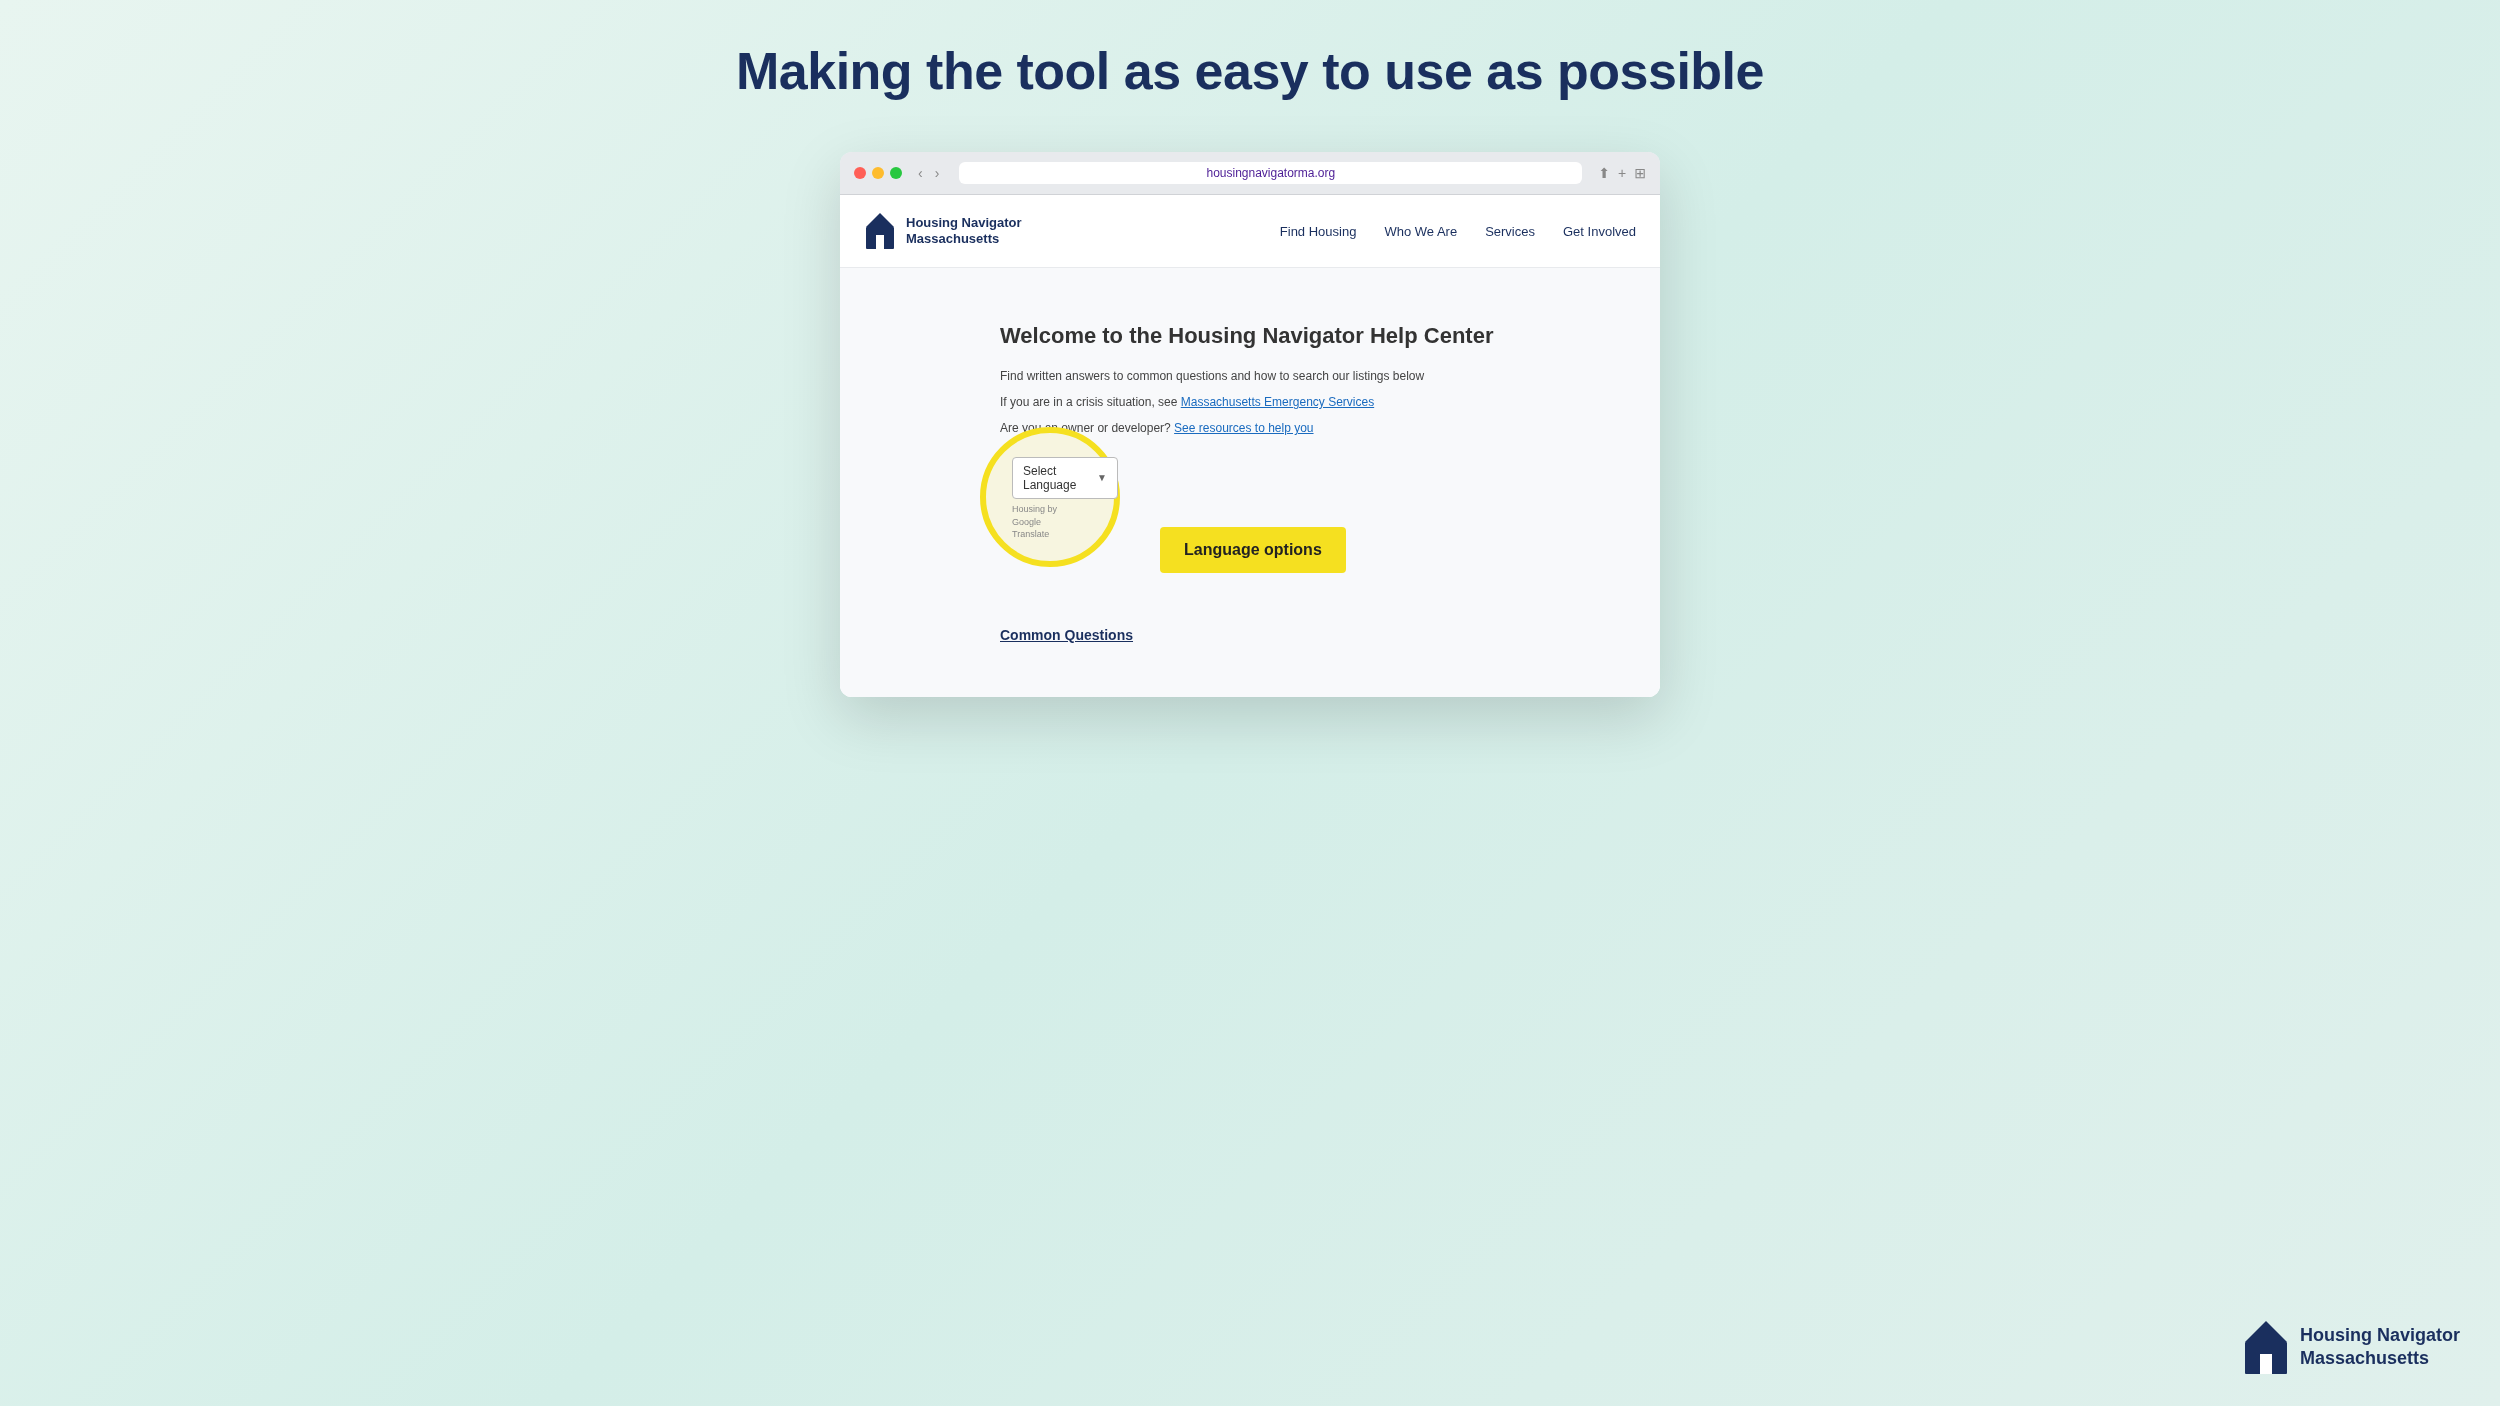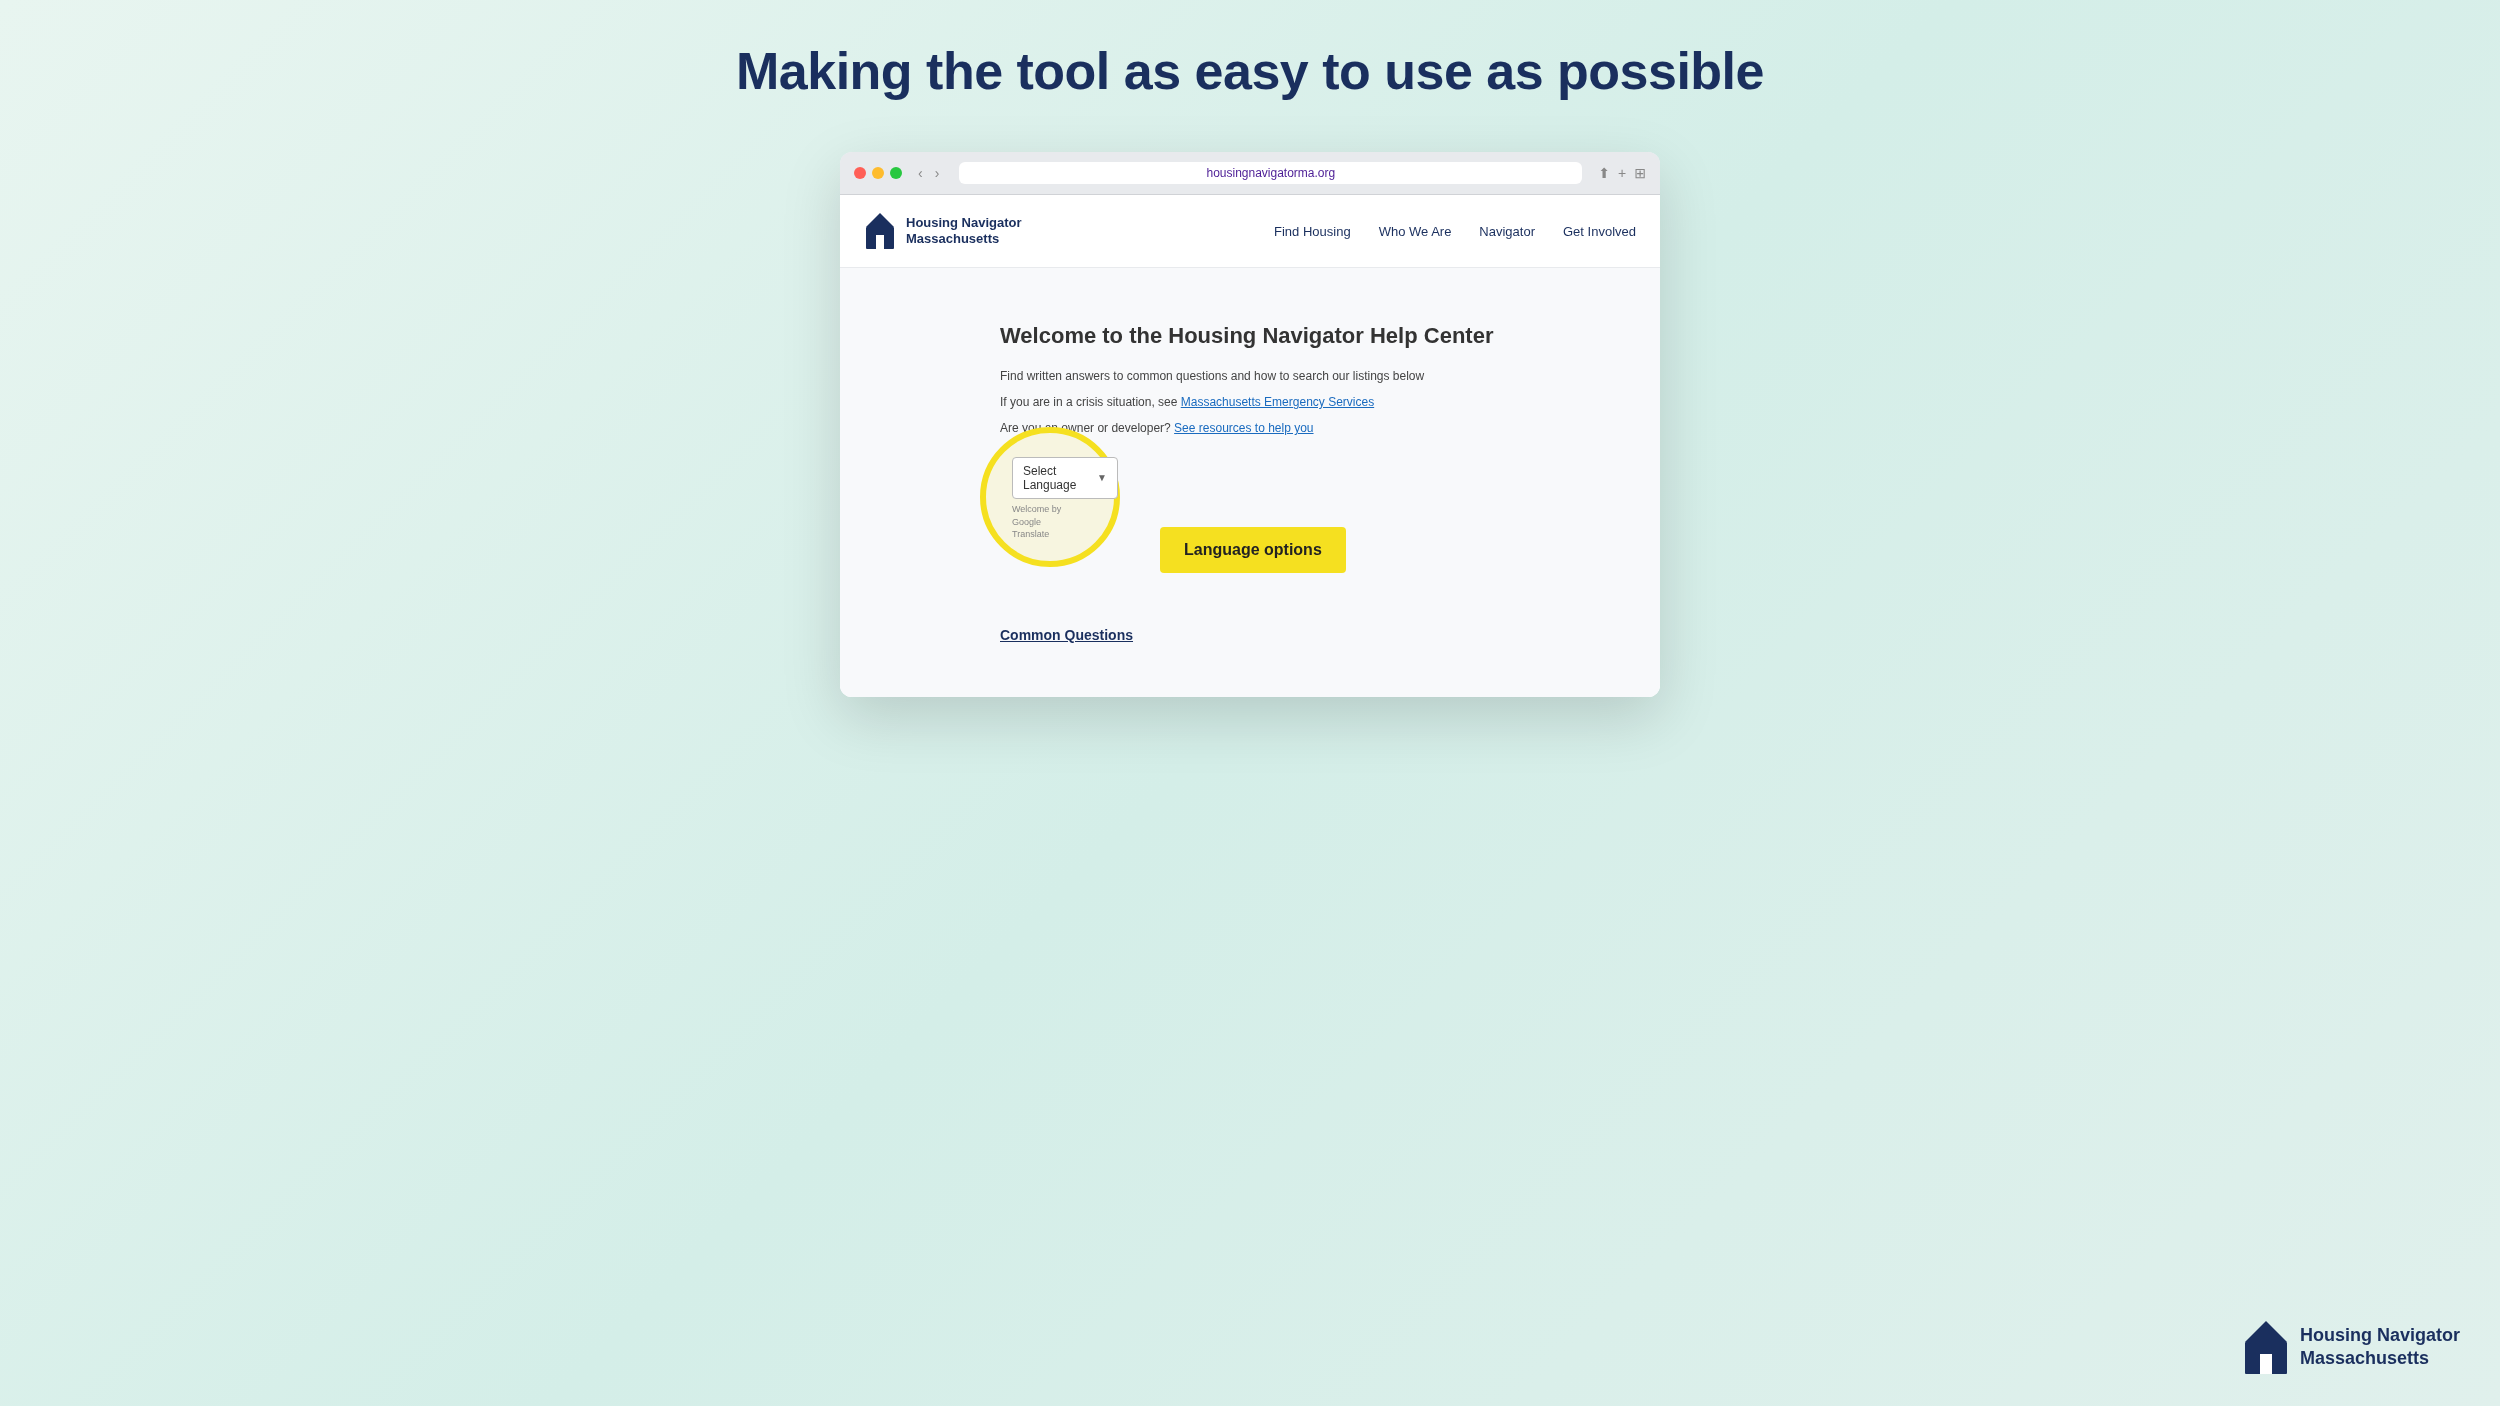--- a/index.html
+++ b/index.html
@@ -296,21 +296,21 @@
           <rect x="12" y="24" width="8" height="14" fill="white"></rect>
         </svg>
         <div class="logo-text">
           <div>Housing Navigator</div>
           <div>Massachusetts</div>
         </div>
       </div>
       <div class="nav-links">
         <a class="nav-link">Find Housing</a>
         <a class="nav-link">Who We Are</a>
-        <a class="nav-link">Navigator</a>
+        <a class="nav-link">Services</a>
         <a class="nav-link">Get Involved</a>
       </div>
     </nav>
 
     <div class="main-content">
 
 
       <div class="welcome-section">
         <h3 class="welcome-heading">Welcome to the Housing Navigator Help Center</h3>
 
@@ -327,21 +327,21 @@
         <div style="position:relative; margin-top:10px; width:240px; height:160px;">
 
           <div class="yellow-circle"></div>
 
           <div class="language-widget" style="padding-top:10px; padding-left:12px;">
             <div class="select-language-dropdown">
               <span>Select Language</span>
               <span class="select-chevron">▼</span>
             </div>
             <div class="powered-by">
-              <div>Welcome by</div>
+              <div>Housing by</div>
               <div>Google</div>
               <div>Translate</div>
             </div>
           </div>
 
           <div class="language-callout" style="position:absolute; top:80px; left:100px; white-space:nowrap; font-size:16px;">
             <span>Language options</span>
           </div>
         </div>
 

